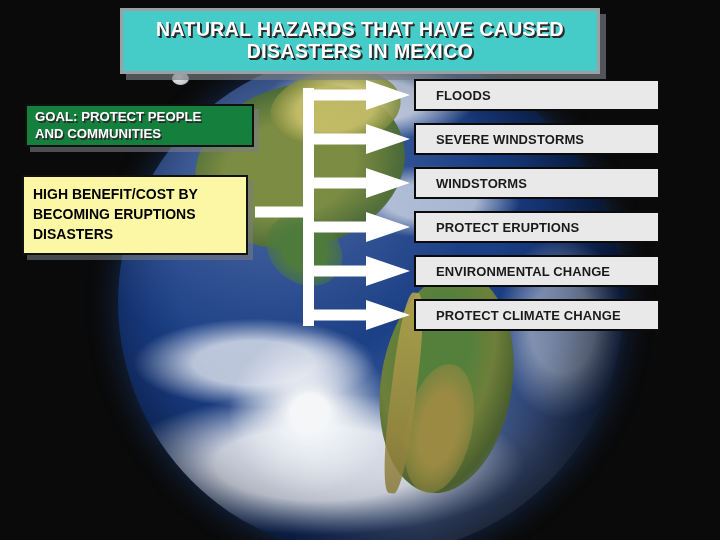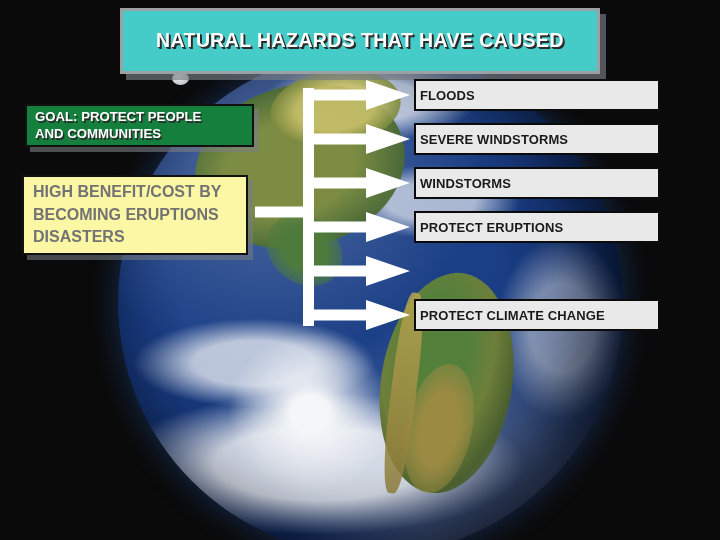--- a/index.html
+++ b/index.html
@@ -75,28 +75,28 @@
   }
 
   
   .yellow-box{
     position:absolute;left:22px;top:175px;width:226px;height:80px;
     background:#fbf7a5;border:2px solid #111;
     box-shadow:5px 5px 0 rgba(120,125,130,.55);
     display:flex;align-items:center;padding:0 9px;box-sizing:border-box;
   }
   .yellow-box .txt{
-    color:#737373;font-weight:bold;font-size:16px;line-height:1.42;
+    color:#000000;font-weight:bold;font-size:14px;line-height:1.42;
   }
 
   
   .hazard{
     position:absolute;left:414px;width:246px;height:32px;
     background:#e9e9e9;border:2.5px solid #0b0b0b;
-    display:flex;align-items:center;padding-left:4px;box-sizing:border-box;
+    display:flex;align-items:center;padding-left:20px;box-sizing:border-box;
   }
   .hazard .txt{color:#1a1a1a;font-weight:bold;font-size:13px;letter-spacing:.1px;}
 
   
   .arrows{position:absolute;left:0;top:0;width:720px;height:540px;pointer-events:none;}
 </style>
 </head>
 <body>
 
 <div id="slide">
@@ -143,20 +143,21 @@
       <g>
         <rect x="310" y="309.5" width="68" height="11"></rect>
         <polygon points="366,300 410,315 366,330"></polygon>
       </g>
     </g>
   </svg>
 
   <div class="title-box">
     <div class="txt">
       <span>NATURAL HAZARDS THAT HAVE CAUSED</span><br>
+      <span>DISASTERS IN MEXICO</span>
     </div>
   </div>
 
   <div class="goal-box">
     <div class="txt">
       <span>GOAL: PROTECT  PEOPLE</span><br>
       <span>AND COMMUNITIES</span>
     </div>
   </div>
 
@@ -173,17 +174,20 @@
   </div>
   <div class="hazard" style="top:123px">
     <span class="txt">SEVERE WINDSTORMS</span>
   </div>
   <div class="hazard" style="top:167px">
     <span class="txt">WINDSTORMS</span>
   </div>
   <div class="hazard" style="top:211px">
     <span class="txt">PROTECT ERUPTIONS</span>
   </div>
+  <div class="hazard" style="top:255px">
+    <span class="txt">ENVIRONMENTAL CHANGE</span>
+  </div>
   <div class="hazard" style="top:299px">
     <span class="txt">PROTECT CLIMATE CHANGE</span>
   </div>
 
 </div>
 
 </body></html>

